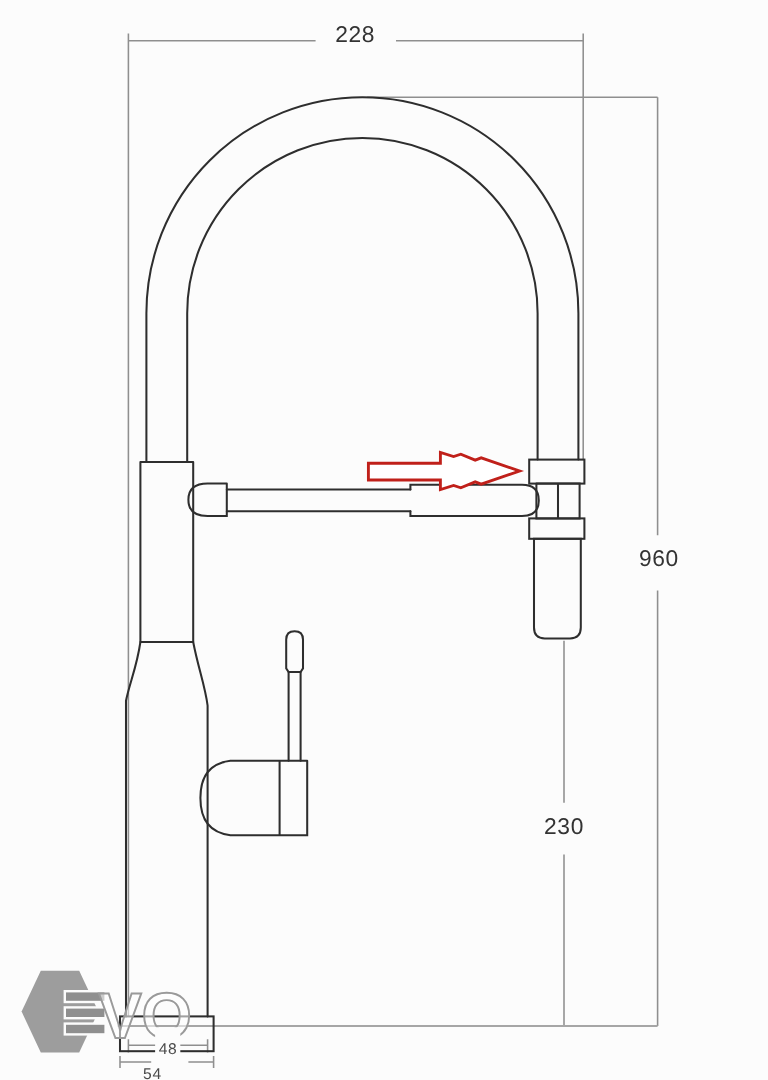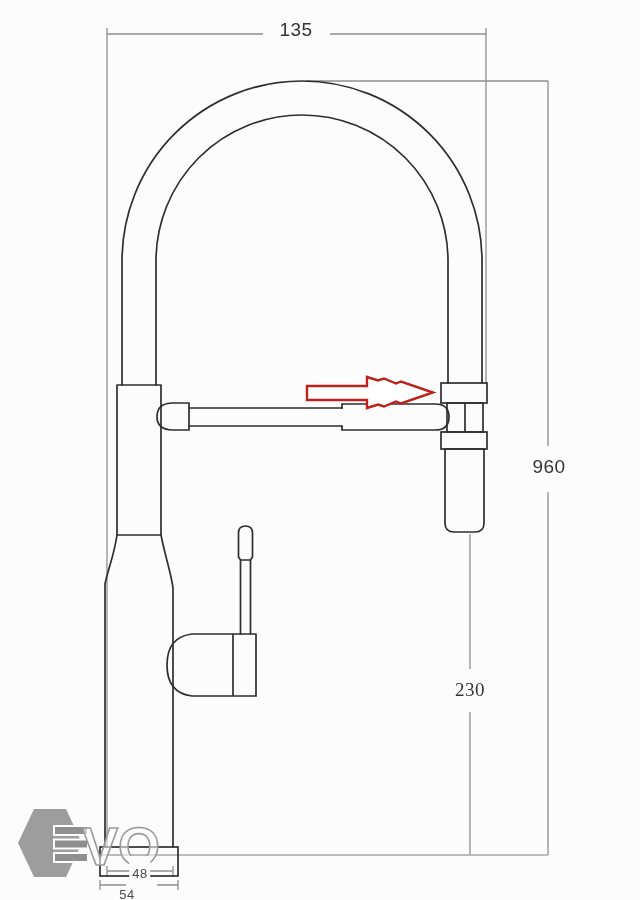--- a/index.html
+++ b/index.html
@@ -89,24 +89,24 @@
       <polygon points="18,843 34,809 66,809 82,843 66,877 34,877" fill="#8f8f8f" opacity="0.88"></polygon>
       <g fill="#8f8f8f" stroke="#fcfcfc" stroke-width="2">
         <rect x="54" y="826" width="34" height="9"></rect>
         <rect x="54" y="839.5" width="34" height="9"></rect>
         <rect x="54" y="853" width="34" height="9"></rect>
       </g>
       <text x="82" y="865" font-family="Liberation Sans, sans-serif" font-size="54" font-weight="bold" fill="rgba(255,255,255,0.55)" stroke="#9a9a9a" stroke-width="1.6">VO</text>
     </g>
   </svg>
 
-  <div class="dim-label" style="left:296px;top:20px;">135</div>
+  <div class="dim-label" style="left:296px;top:20px;">228</div>
 
   <div class="dim-label" style="left:549px;top:457px;">960</div>
 
-  <div class="dim-label" style="left:470px;top:680px;font-family:Liberation Serif, serif;">230</div>
+  <div class="dim-label" style="left:470px;top:680px;">230</div>
 
   <div class="dim-label small" style="left:140px;top:856px;">48</div>
 
   <div class="dim-label small" style="left:127px;top:877px;background:transparent;">54</div>
 
 
 </div>
 
 </body></html>

